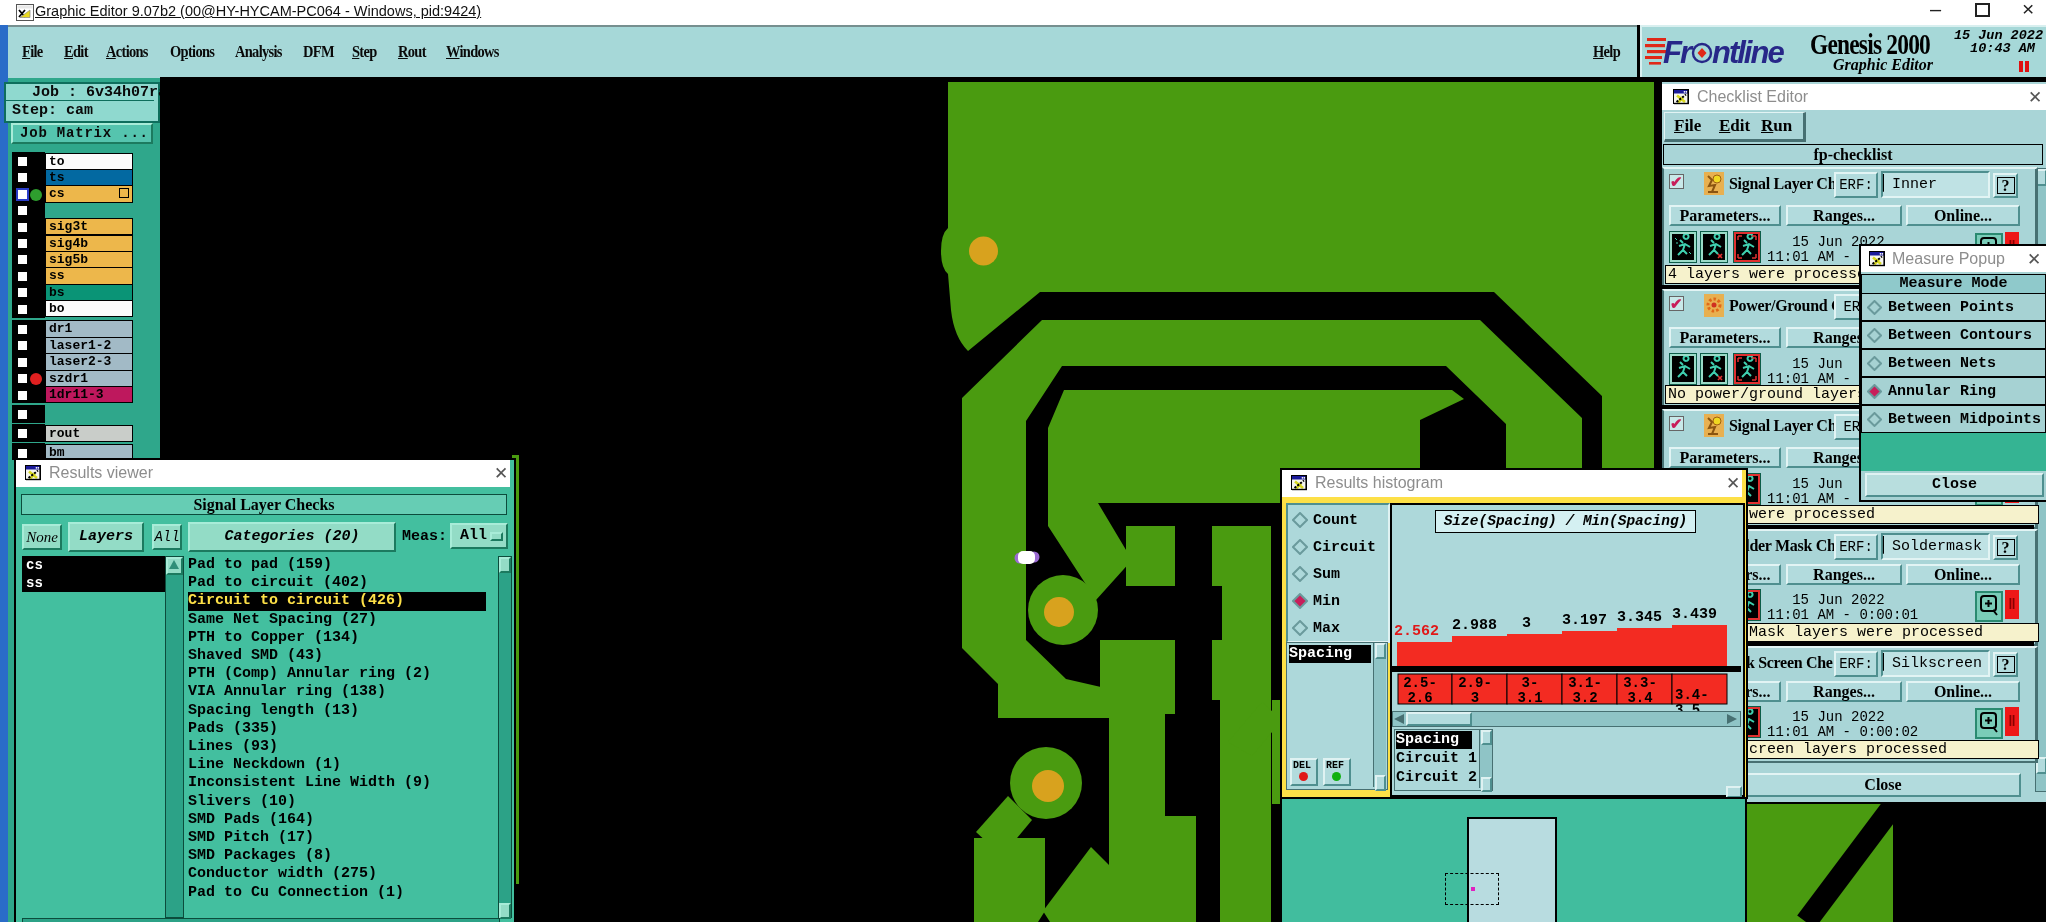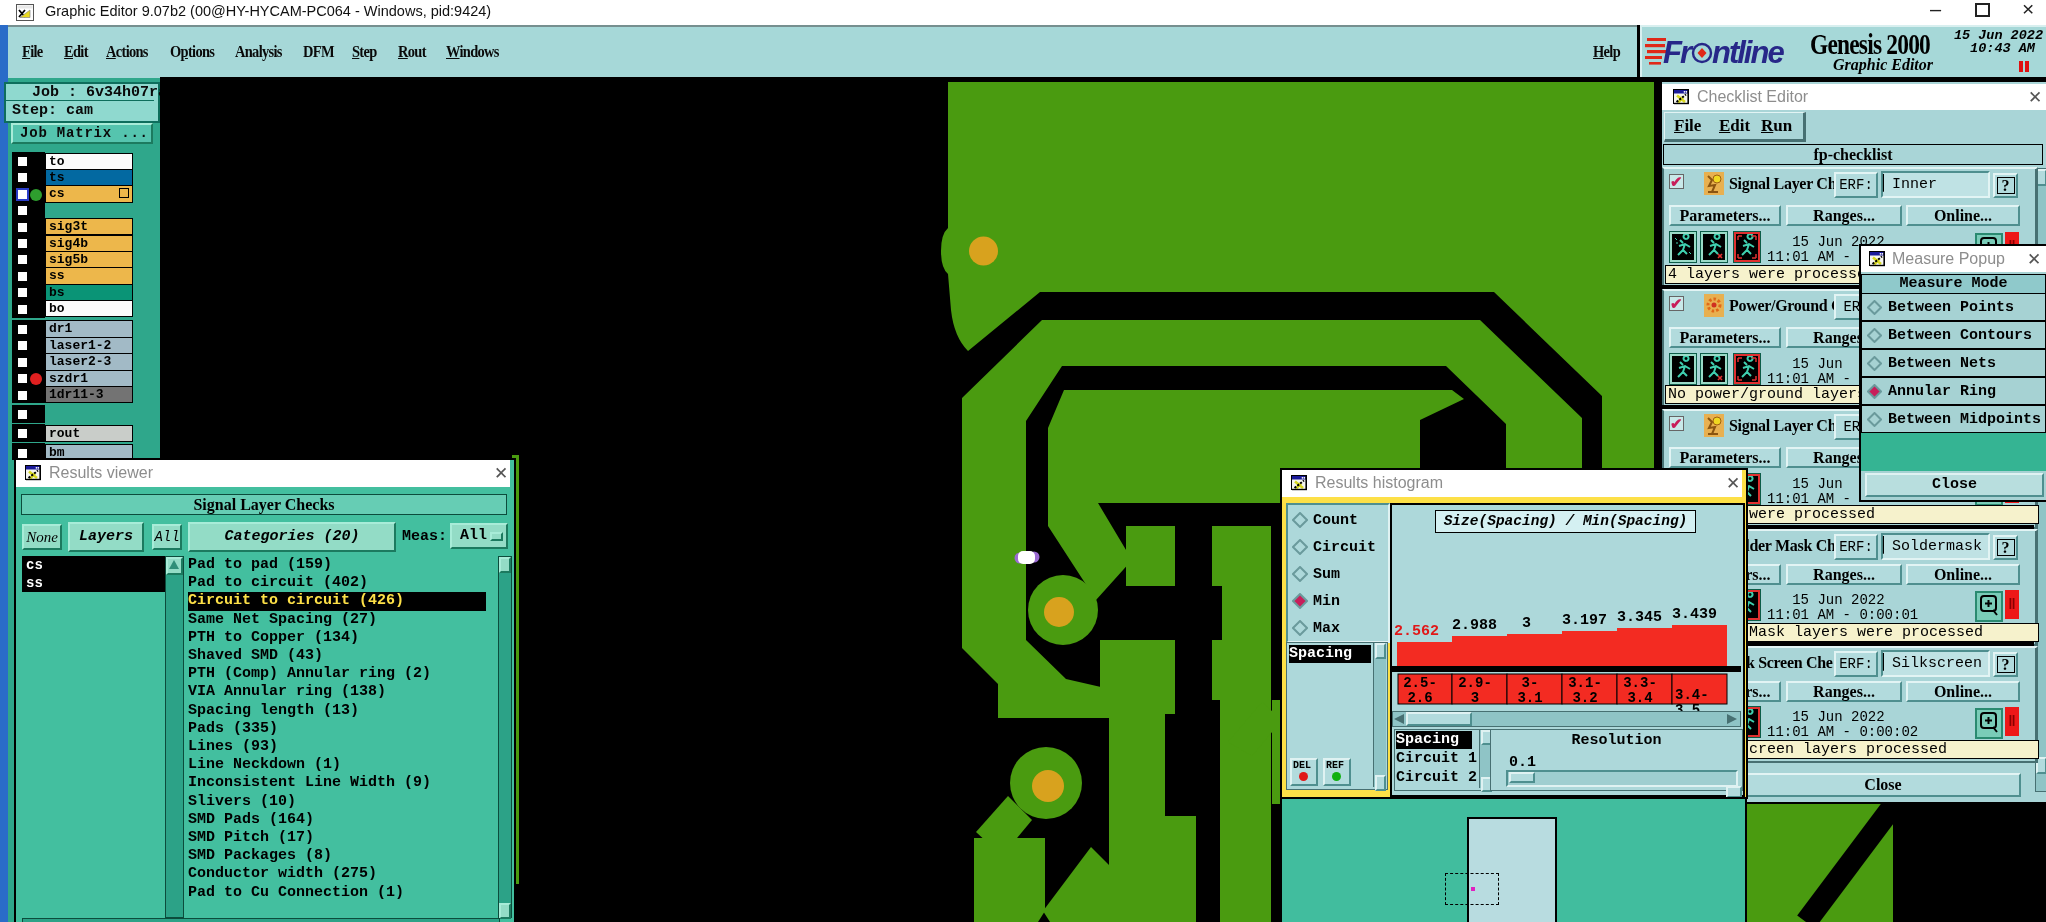--- a/index.html
+++ b/index.html
@@ -25,21 +25,21 @@
 
 <div class="abs" style="left:0;top:0;width:2046px;height:25px;background:#fff;"></div>
 
 <svg class="abs" style="left:16px;top:4px;" width="18" height="17" viewBox="0 0 18 17">
   <rect x="0.5" y="0.5" width="17" height="16" fill="#fff" stroke="#555"></rect>
   <path d="M3 13 L9 6 M3 6 L9 13" stroke="#000" stroke-width="1.8"></path>
   <path d="M4 13.5 L14 6 L14 13.5 Z" fill="#e8d820" stroke="#888" stroke-width="0.7"></path>
   <rect x="1.5" y="1.5" width="15" height="3" fill="#e8e8e8"></rect>
 </svg>
 
-<div class="abs" style="left:45px;top:3px;font-size:14.5px;color:#111;">Graphic Editor 9.07b2 (00@HY-HYCAM-PC064 - Windows, pid:9424)</div>
+<div class="abs" style="left:35px;top:3px;font-size:14.5px;color:#111;text-decoration:underline;">Graphic Editor 9.07b2 (00@HY-HYCAM-PC064 - Windows, pid:9424)</div>
 
 <div class="abs" style="left:1930px;top:-2px;width:18px;font-size:20px;color:#222;">–</div>
 <div class="abs" style="left:1975px;top:3px;width:11px;height:10px;border:2px solid #222;"></div>
 <div class="abs" style="left:2022px;top:-3px;font-size:21px;color:#222;">×</div>
 
 <div class="abs" style="left:0;top:25px;width:8px;height:897px;background:#2a6cc8;"></div>
 
 <div class="abs" style="left:8px;top:25px;width:1629px;height:53px;background:#a6d8d8;border-top:2px solid #768f8f;border-bottom:3px solid #35706e;"></div>
 
 <div class="abs" style="left:1640px;top:25px;width:406px;height:53px;background:#a6d8d8;border-top:2px solid #d8efef;border-left:2px solid #d8efef;border-bottom:3px solid #35706e;"></div>
@@ -146,21 +146,21 @@
 <div class="lrow" style="top:353.2px;background:#a2bac6;">laser2-3</div>
     <div class="cbx" style="top:356px;"></div>
 
 <div class="lrow" style="top:369.6px;background:#a2bac6;">szdr1</div>
     <div class="cbx" style="top:372px;"></div>
 <div class="abs" style="left:30px;top:373px;width:12px;height:12px;border-radius:50%;background:#e02020;"></div>
 
 <div class="lrow" style="top:386px;background:#a2bac6;">dr12-5</div>
     <div class="cbx" style="top:389px;"></div>
 
-<div class="lrow" style="top:386px;background:#737373;font-family:Liberation Mono, monospace;">1dr11-3</div>
+<div class="lrow" style="top:386px;background:#be185d;font-family:Liberation Mono, monospace;">1dr11-3</div>
     <div class="cbx" style="top:408px;"></div>
 
 <div class="lrow" style="top:424.9px;background:#c9cdc9;">rout</div>
     <div class="cbx" style="top:427px;"></div>
 
 <div class="lrow" style="top:444.3px;background:#a2bac6;">bm</div>
     <div class="cbx" style="top:447px;"></div>
 
 <svg class="abs" style="left:160px;top:77px;" width="1886" height="845" viewBox="160 77 1886 845">
 
@@ -699,27 +699,20 @@
 
  <div class="abs" style="left:112px;top:259px;width:97px;height:60px;border:1px solid #477072;background:#add8da;">
    <div class="abs mono b" style="left:1px;top:1px;width:76px;height:18px;background:#000;color:#fff;font-size:15px;line-height:18px;">Spacing</div>
    <div class="abs mono b" style="left:1px;top:19px;font-size:15px;line-height:19px;">Circuit 1<br>Circuit 2</div>
    <div class="abs" style="left:84px;top:0px;width:12px;height:58px;background:#8fc4c6;border-left:1px solid #477072;">
      <div class="abs bevel" style="left:1px;top:0;width:7px;height:11px;background:#b2dbdd;"></div>
      <div class="abs bevel" style="left:1px;top:47px;width:7px;height:11px;background:#b2dbdd;"></div>
    </div>
  </div>
 
- <div class="abs" style="left:208px;top:259px;width:251px;height:60px;border:1px solid #477072;background:#add8da;">
-   <div class="abs mono b" style="left:0;top:2px;width:100%;text-align:center;font-size:15px;">Resolution</div>
-   <div class="abs mono b" style="left:18px;top:24px;font-size:15px;">0.1</div>
-   <div class="abs sunk" style="left:15px;top:40px;width:228px;height:13px;background:#9fced0;">
-     <div class="abs bevel" style="left:1px;top:0px;width:22px;height:7px;background:#b2dbdd;"></div>
-   </div>
- </div>
 
  <div class="abs bevel" style="left:444px;top:316px;width:12px;height:8px;background:#b2dbdd;"></div>
 </div>
 
 <div class="abs" style="left:1280px;top:797px;width:463px;height:125px;border:2px solid #000;background:#41bd9e;">
 
   <div class="abs" style="left:185px;top:18px;width:86px;height:107px;background:#b8dce0;border:2px solid #000;"></div>
 
   <div class="abs" style="left:163px;top:74px;width:52px;height:30px;border:1.5px dashed #000;"></div>
 

